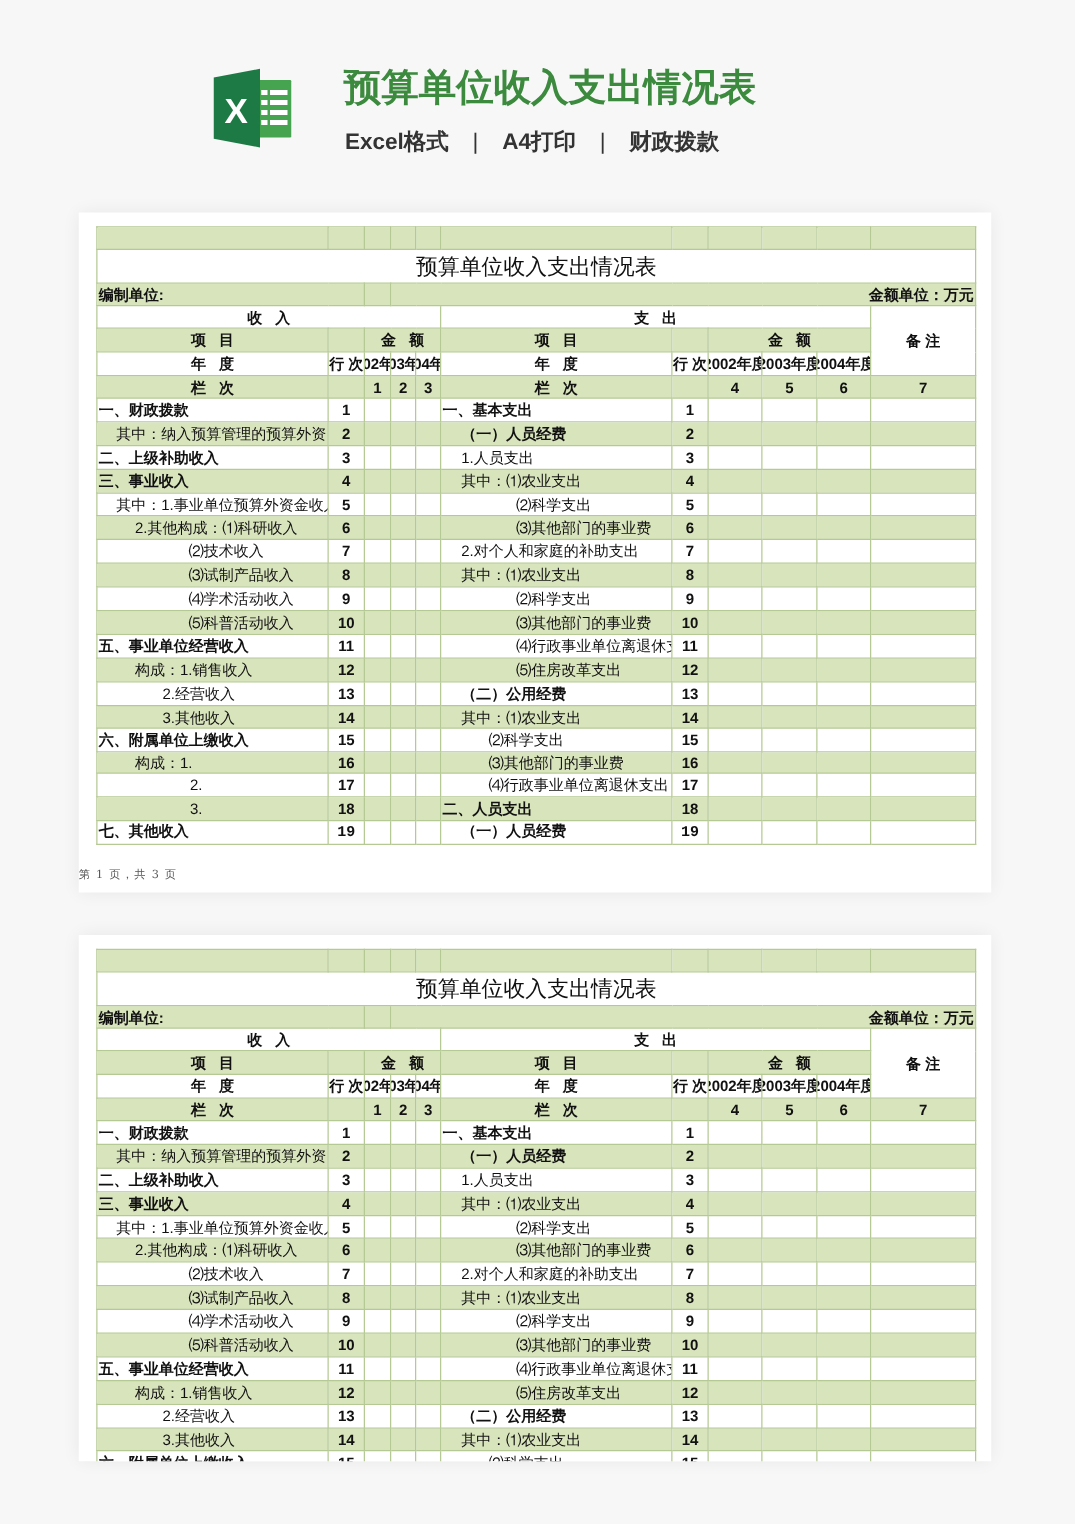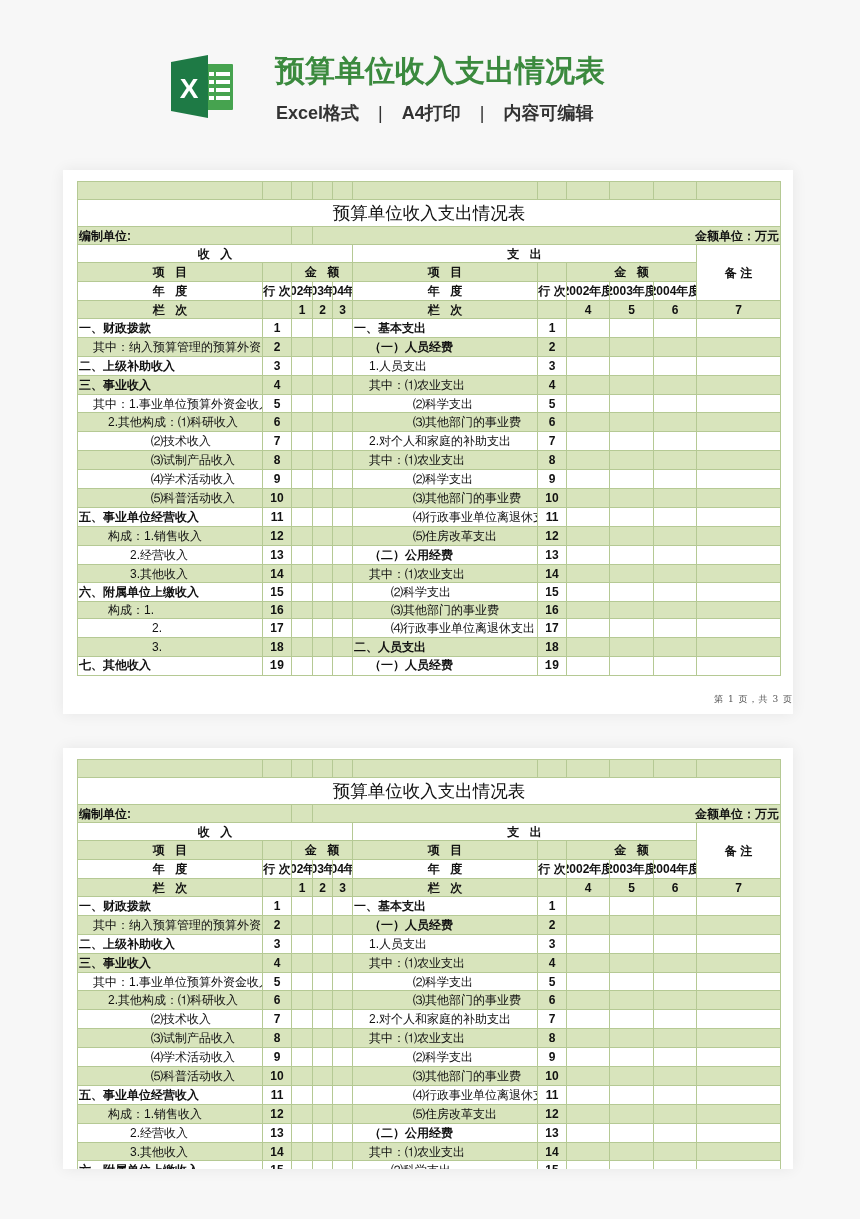--- a/index.html
+++ b/index.html
@@ -32,21 +32,21 @@
 
   .card{
     position:absolute;left:63px;width:730px;background:#fff;
     box-shadow:0 0 14px rgba(0,0,0,0.07);
     overflow:hidden;
   }
   .card.p1{top:170px;height:544px;}
   .card.p2{top:748px;height:421px;}
   .sheet-host{position:absolute;left:14px;top:11px;}
   .page-footer{
-    position:absolute;left:0;right:0;top:523px;text-align:right;
+    position:absolute;left:0;right:0;top:523px;text-align:left;
     font-family:"DejaVu Serif","Liberation Serif",serif;
     font-size:9px;color:#555;letter-spacing:1px;
   }
 
   table.sheet{
     border-collapse:collapse;table-layout:fixed;width:703px;
     font-size:12px;line-height:16px;color:#111;
   }
   table.sheet td{
     border:1px solid var(--line);padding:0;overflow:hidden;
@@ -83,21 +83,21 @@
   <text x="24" y="48" text-anchor="middle" font-family="Liberation Sans, sans-serif" font-weight="bold" font-size="28" fill="#ffffff">X</text>
 </svg>
 
 <div class="hero-title">预算单位收入支出情况表</div>
 
 <div class="hero-sub">
   <span>Excel格式</span>
   <span class="sep">|</span>
   <span>A4打印</span>
   <span class="sep">|</span>
-  <span>内容可编辑</span>
+  <span>财政拨款</span>
 </div>
 
 <div class="card p1">
   <div class="sheet-host">
       <table class="sheet">
         <colgroup>
           <col style="width: 185px;">
           <col style="width: 29px;">
           <col style="width: 21px;">
           <col style="width: 20px;">

